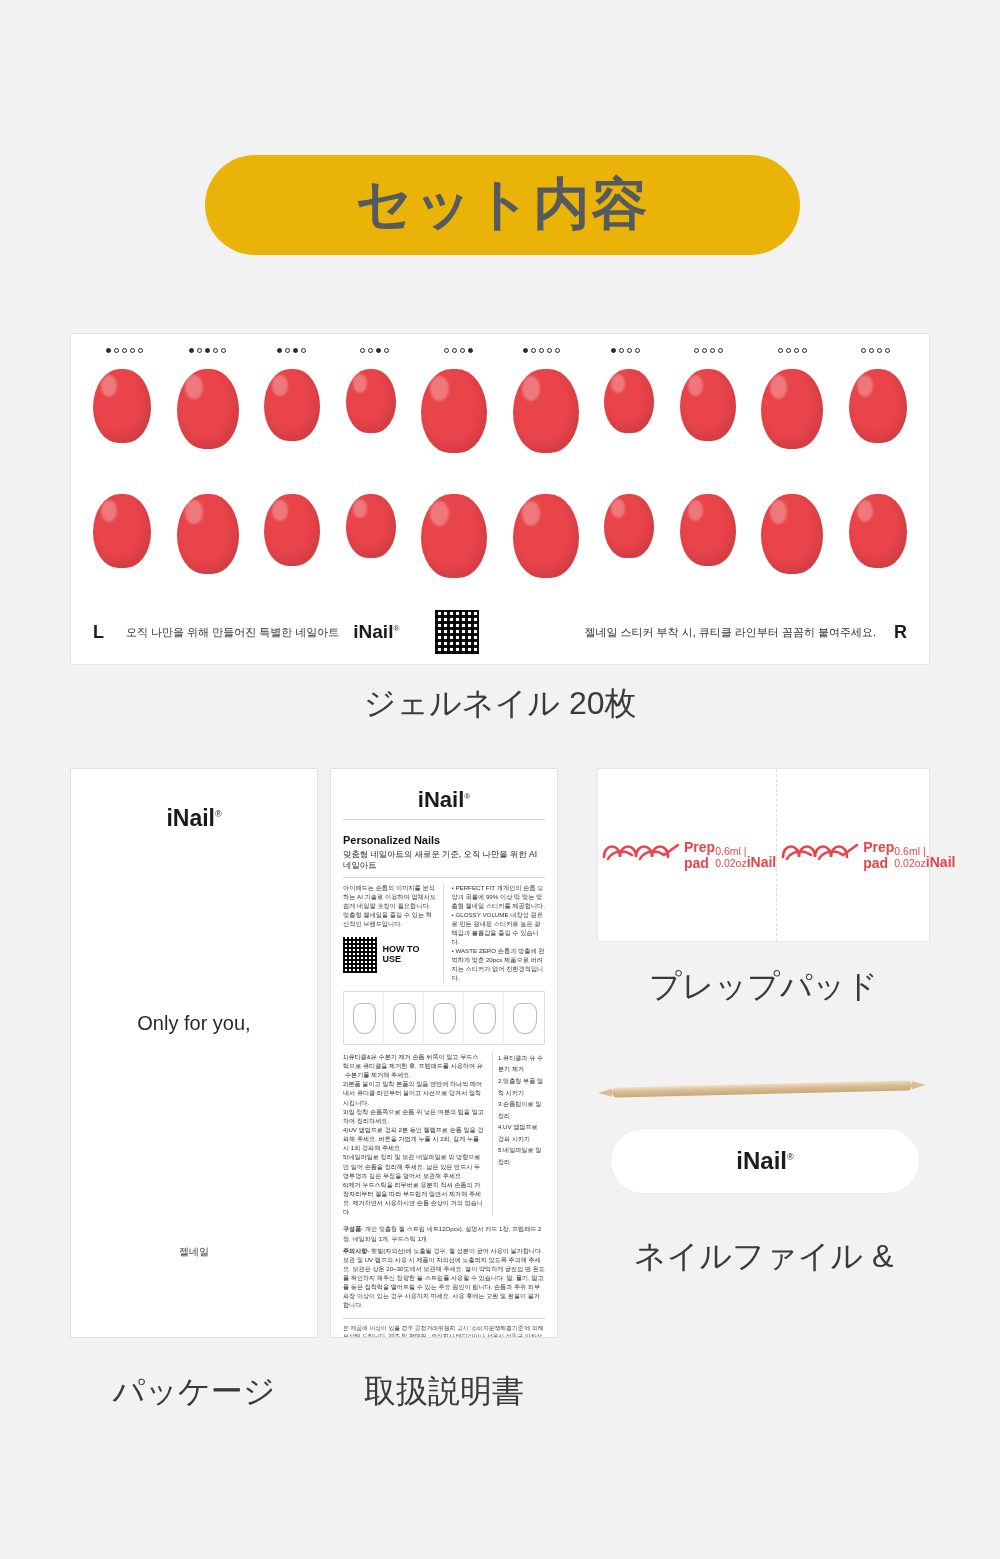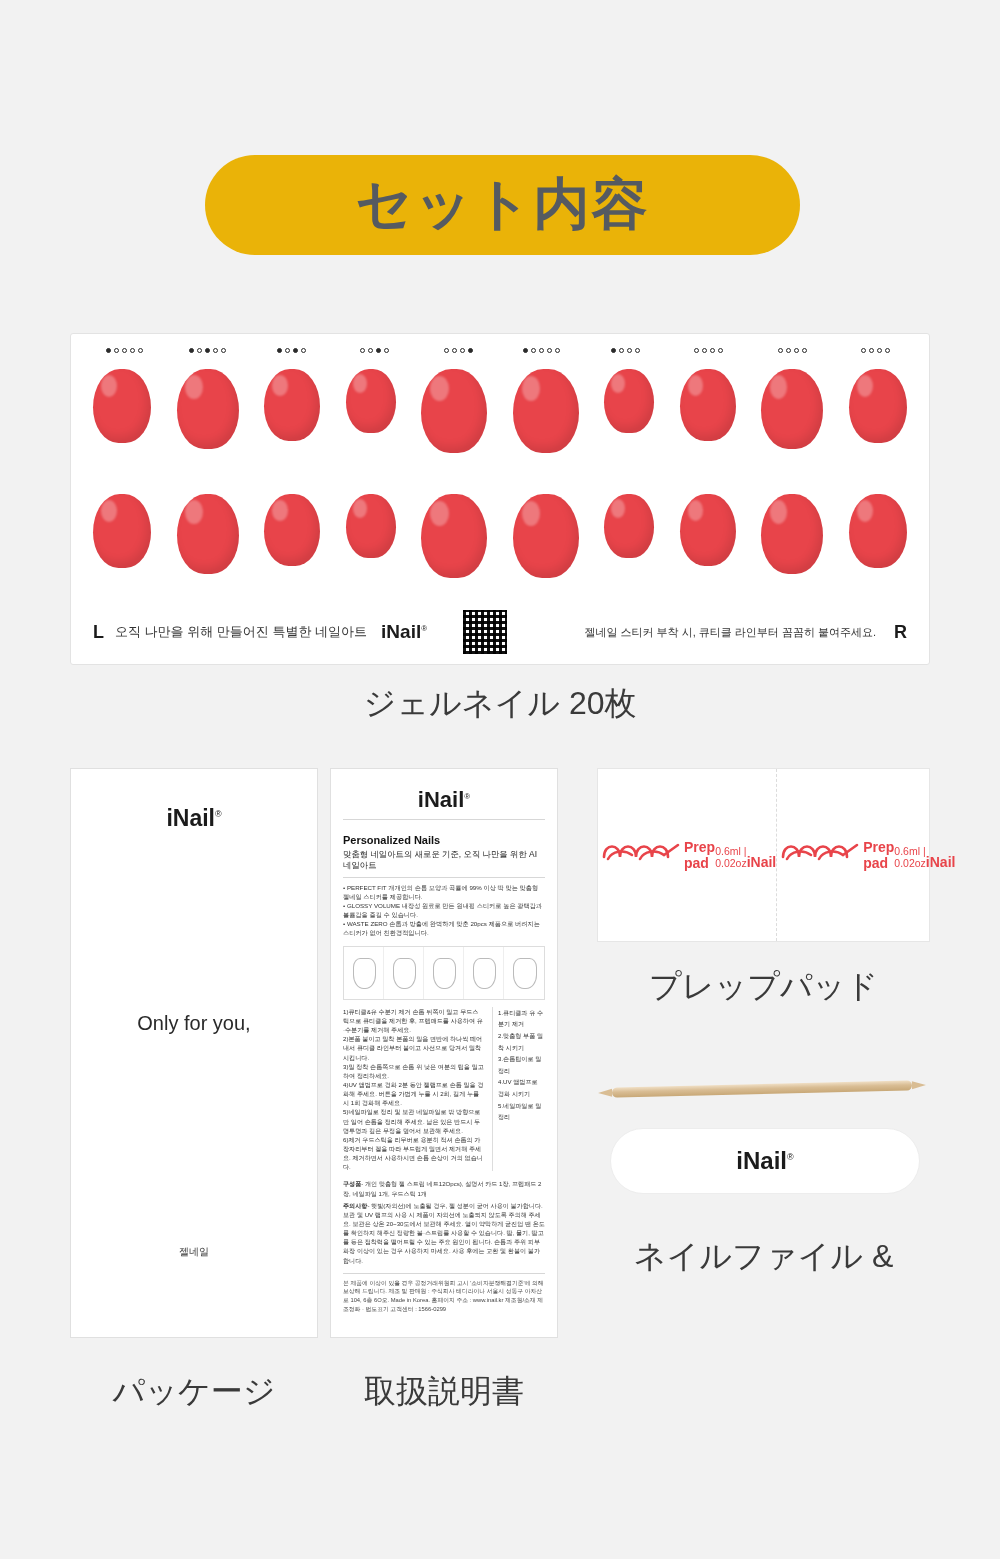--- a/index.html
+++ b/index.html
@@ -79,21 +79,21 @@
     left: 0; right: 0; bottom: 12px;
     height: 40px;
     display: flex;
     align-items: center;
     padding: 0 22px;
   }
   .sheet-footer .lr {
     font-size: 18px; font-weight: bold; color: #1b1b1b;
   }
   .sheet-footer .ktext {
-    font-size: 13px; color: #333; margin-left: 11px;
+    font-size: 11px; color: #333; margin-left: 22px;
   }
   .sheet-footer .brand {
     font-size: 19px; font-weight: bold; color: #1b1b1b; margin-left: 14px;
   }
   .sheet-footer .brand sup { font-size: 8px; vertical-align: super; font-weight: normal;}
   .sheet-footer .qr {
     margin-left: 34px;
     width: 48px; height: 48px;
     background:
       repeating-linear-gradient(90deg, #111 0 3px, #fff 3px 6px),
@@ -379,20 +379,27 @@
 <div class="caption cap-package">パッケージ</div>
 
 <div class="manual-card">
   <div class="m-brand"><span>iNail</span><sup>®</sup></div>
   <div class="m-rule"></div>
   <div class="m-title">Personalized Nails</div>
   <div class="m-sub">맞춤형 네일아트의 새로운 기준, 오직 나만을 위한 AI 네일아트</div>
   <div class="m-rule"></div>
 
   <div class="m-cols">
+    <div class="m-col left">
+      <div>아이패드는 손톱의 이미지를 분석하는 AI 기술로 이용하여 업체서도 쉽게 네일깔 호칭이 필요합니다. 맞춤형 젤네일을 즐길 수 있는 혁신적인 브랜드입니다.</div>
+      <div class="m-qrbox">
+        <span class="m-qr"></span>
+        <span class="m-howto">HOW TO USE</span>
+      </div>
+    </div>
     <div class="m-col">
       <div style="white-space:pre-line">• PERFECT FIT 개개인의 손톱 모양과 곡률에 99% 이상 딱 맞는 맞춤형 젤네일 스티커를 제공합니다.
 • GLOSSY VOLUME 내장성 원료로 만든 원내핑 스티커로 높은 광택감과 볼륨감을 즐길 수 있습니다.
 • WASTE ZERO 손톱과 방출에 완벽하게 맞춘 20pcs 제품으로 버려지는 스티커가 없어 친환경적입니다.</div>
     </div>
   </div>
 
   <div class="m-steps">
     <div></div>
     <div></div>

